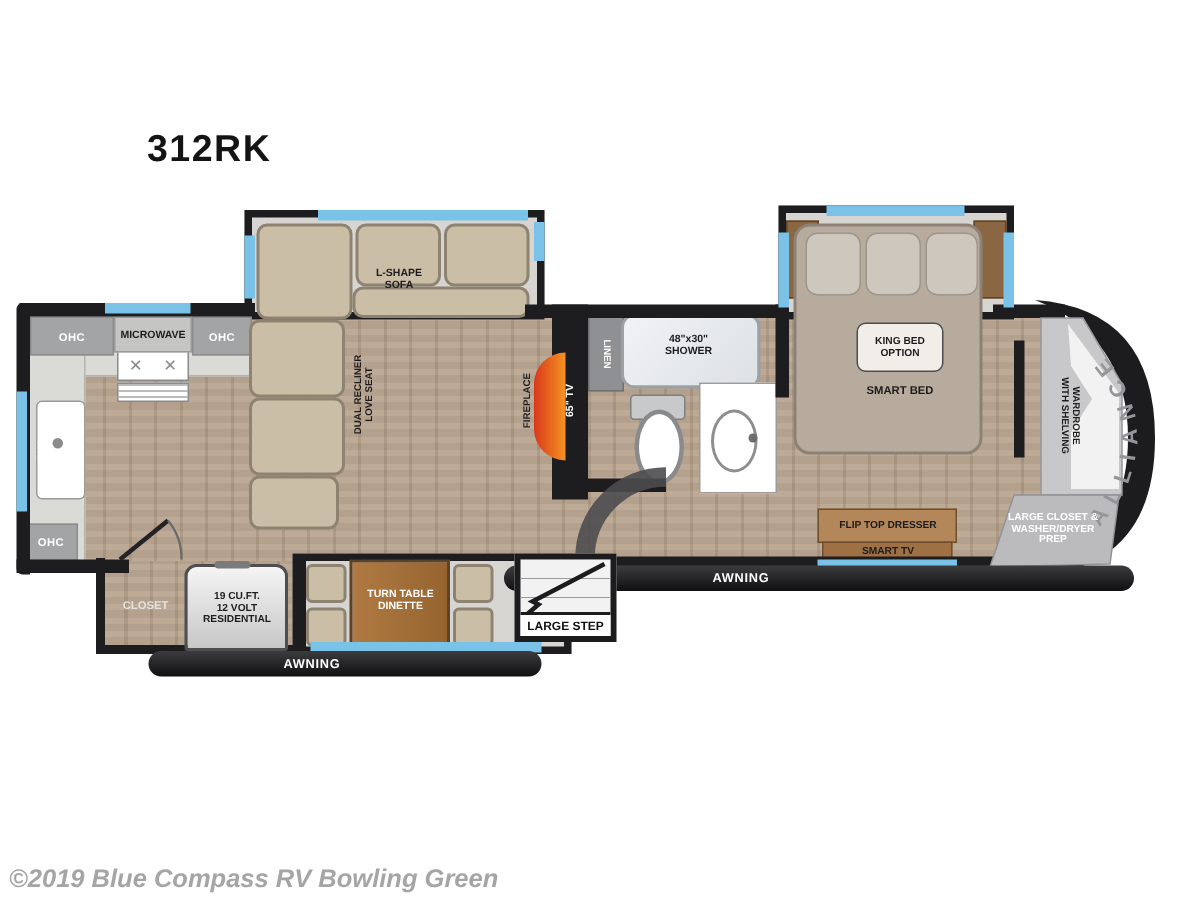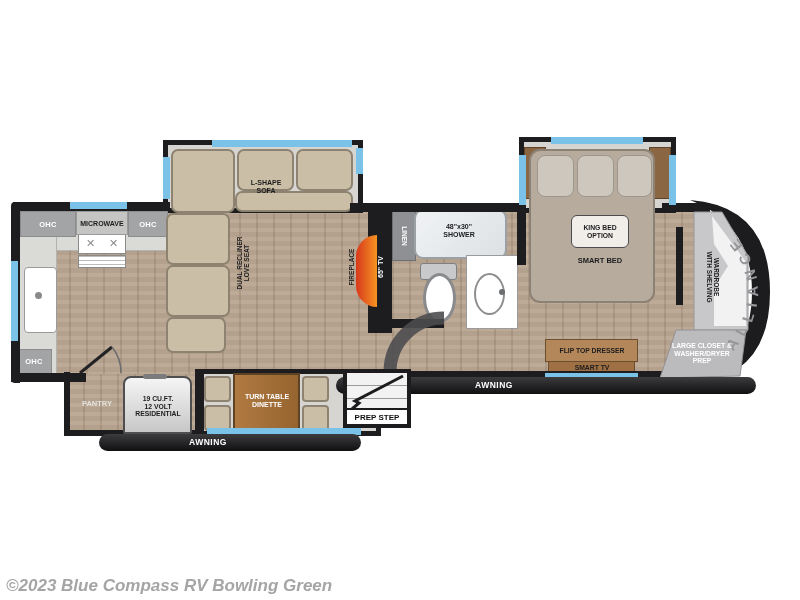--- a/index.html
+++ b/index.html
@@ -125,32 +125,32 @@
   </svg>
 
   <div class="pill" style="left:99px;top:434px;width:262px;height:17px"></div>
   <div class="pill" style="left:336px;top:377px;width:420px;height:17px"></div>
 
   <div class="abs" style="left:343px;top:369px;width:68px;height:59px;border:4px solid #1c1c1e;background:#f2f2f2;box-sizing:border-box">
     <div class="abs" style="left:0;top:0;width:60px;height:40px;background-image:repeating-linear-gradient(180deg,transparent 0 12px,#9a9a9a 12px 13px)"></div>
     <svg width="60" height="40" style="position:absolute;left:0;top:0">
       <path d="M 5 36 L 12 30 L 8 28 L 56 3" stroke="#1c1c1e" stroke-width="3" fill="none"></path>
     </svg>
-    <div style="position:absolute;left:0;bottom:0;width:60px;height:14px;border-top:2px solid #1c1c1e;background:#fff;display:flex;align-items:center;justify-content:center;font-size:8px;font-weight:bold;color:#111">PREP STEP</div>
+    <div style="position:absolute;left:0;bottom:0;width:60px;height:14px;border-top:2px solid #1c1c1e;background:#fff;display:flex;align-items:center;justify-content:center;font-size:8px;font-weight:bold;color:#111">LARGE STEP</div>
   </div>
 
   <div class="lbl" style="left:102px;top:224px;font-size:7px">MICROWAVE</div>
   <div class="lbl rl w" style="left:29px;top:300px;font-size:7px">OHC</div>
   <div class="lbl" style="left:266px;top:187px;font-size:7px">L-SHAPE
 SOFA</div>
   <div class="lbl rl" style="left:243px;top:263px;font-size:6.5px">DUAL RECLINER
 LOVE SEAT</div>
   <div class="lbl rl" style="left:352px;top:267px;font-size:6.5px">FIREPLACE</div>
   <div class="lbl rl w" style="left:381px;top:267px;font-size:7px">65" TV</div>
-  <div class="lbl" style="left:97px;top:404px;font-size:7.5px;color:#e4e2de">PANTRY</div>
+  <div class="lbl" style="left:97px;top:404px;font-size:7.5px;color:#e4e2de">CLOSET</div>
   <div class="lbl" style="left:158px;top:406px;font-size:6.8px">19 CU.FT.
 12 VOLT
 RESIDENTIAL</div>
   <div class="lbl w" style="left:267px;top:401px;font-size:7px">TURN TABLE
 DINETTE</div>
   <div class="lbl rr w" style="left:404px;top:236px;font-size:6.5px">LINEN</div>
   <div class="lbl" style="left:459px;top:231px;font-size:7px">48"x30"
 SHOWER</div>
   <div class="lbl" style="left:600px;top:232px;font-size:6.8px">KING BED
 OPTION</div>
@@ -158,15 +158,16 @@
   <div class="lbl" style="left:592px;top:351px;font-size:6.8px">FLIP TOP DRESSER</div>
   <div class="lbl" style="left:592px;top:368px;font-size:6.8px">SMART TV</div>
   <div class="lbl rr" style="left:713px;top:277px;font-size:6.5px">WARDROBE
 WITH SHELVING</div>
   <div class="lbl w" style="left:702px;top:353px;font-size:6.8px">LARGE CLOSET &amp;
 WASHER/DRYER
 PREP</div>
   <div class="lbl w" style="left:208px;top:443px;font-size:8.5px;letter-spacing:.5px">AWNING</div>
   <div class="lbl w" style="left:494px;top:386px;font-size:8.5px;letter-spacing:.5px">AWNING</div>
 
-  <div class="abs" style="left:6px;top:576px;font-size:17px;font-weight:bold;font-style:italic;color:#a5a5a5">©2023 Blue Compass RV Bowling Green</div>
+  <div class="abs" style="left:98px;top:85px;font-size:25px;font-weight:600;color:#141414;letter-spacing:1px">312RK</div>
+  <div class="abs" style="left:6px;top:576px;font-size:17px;font-weight:bold;font-style:italic;color:#a5a5a5">©2019 Blue Compass RV Bowling Green</div>
 
 </div>
 
 </body></html>

